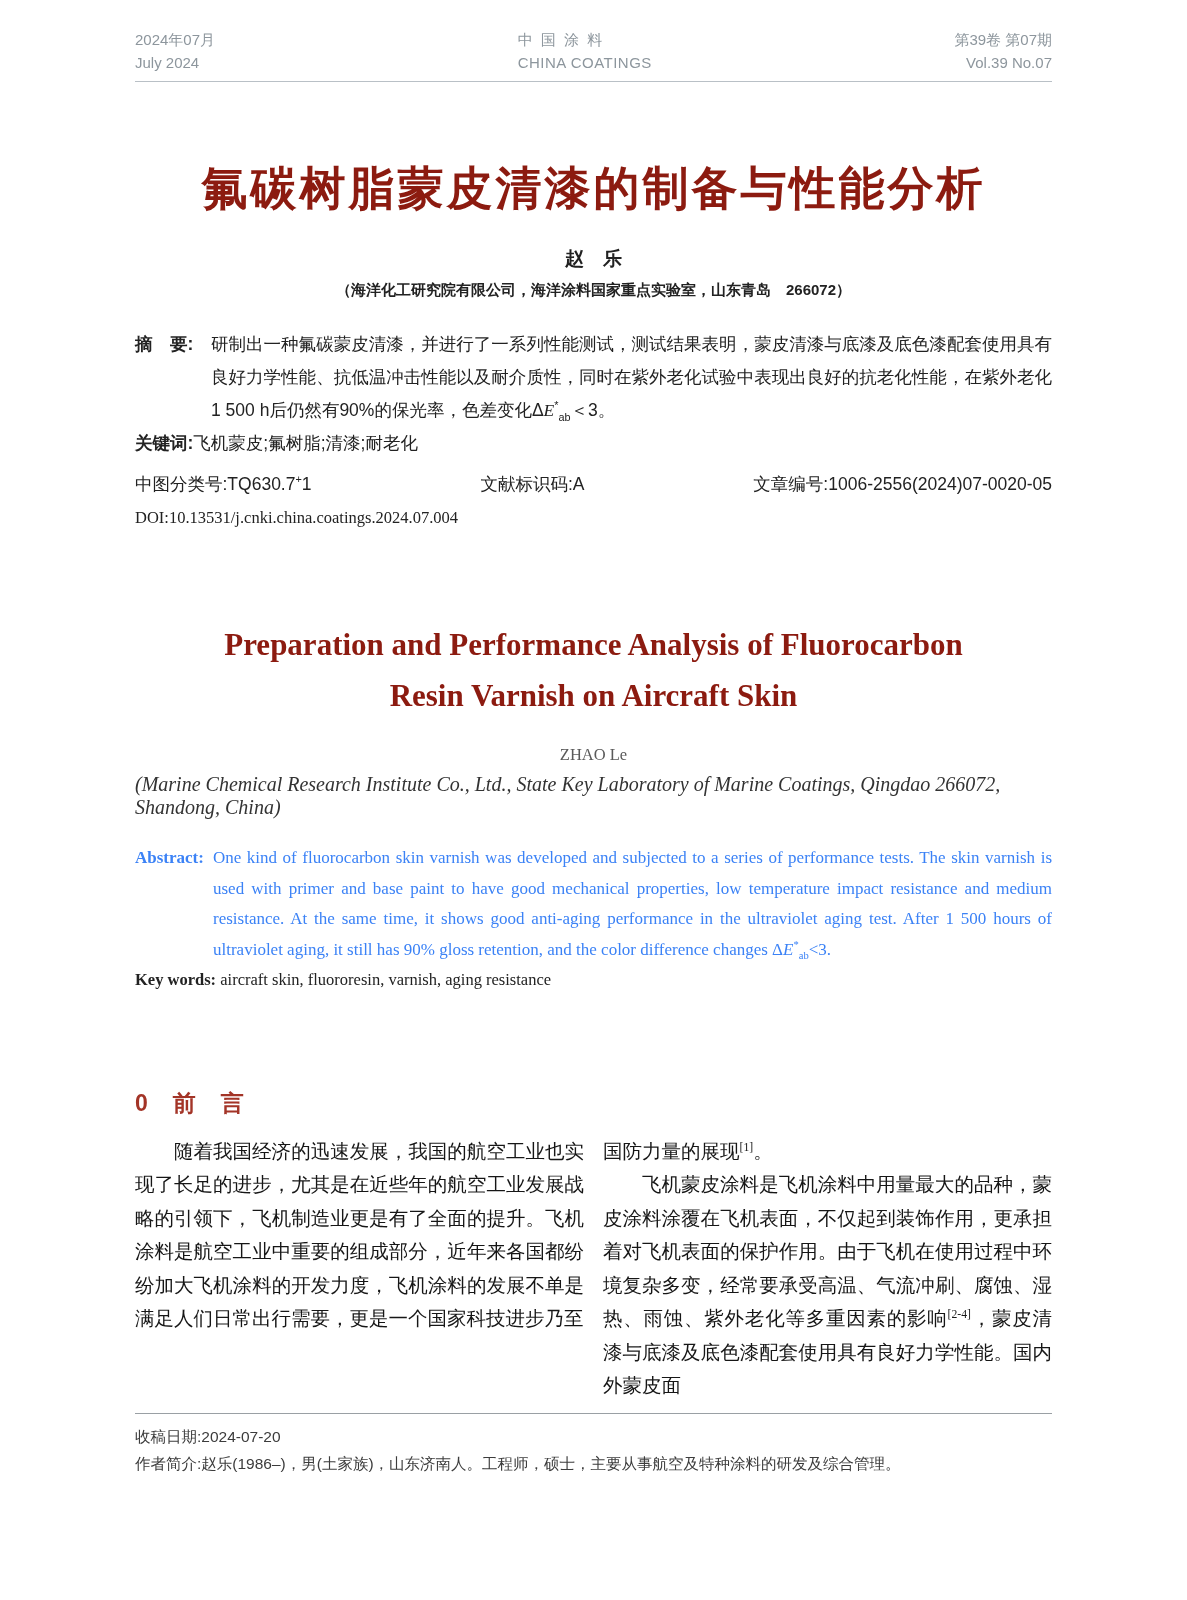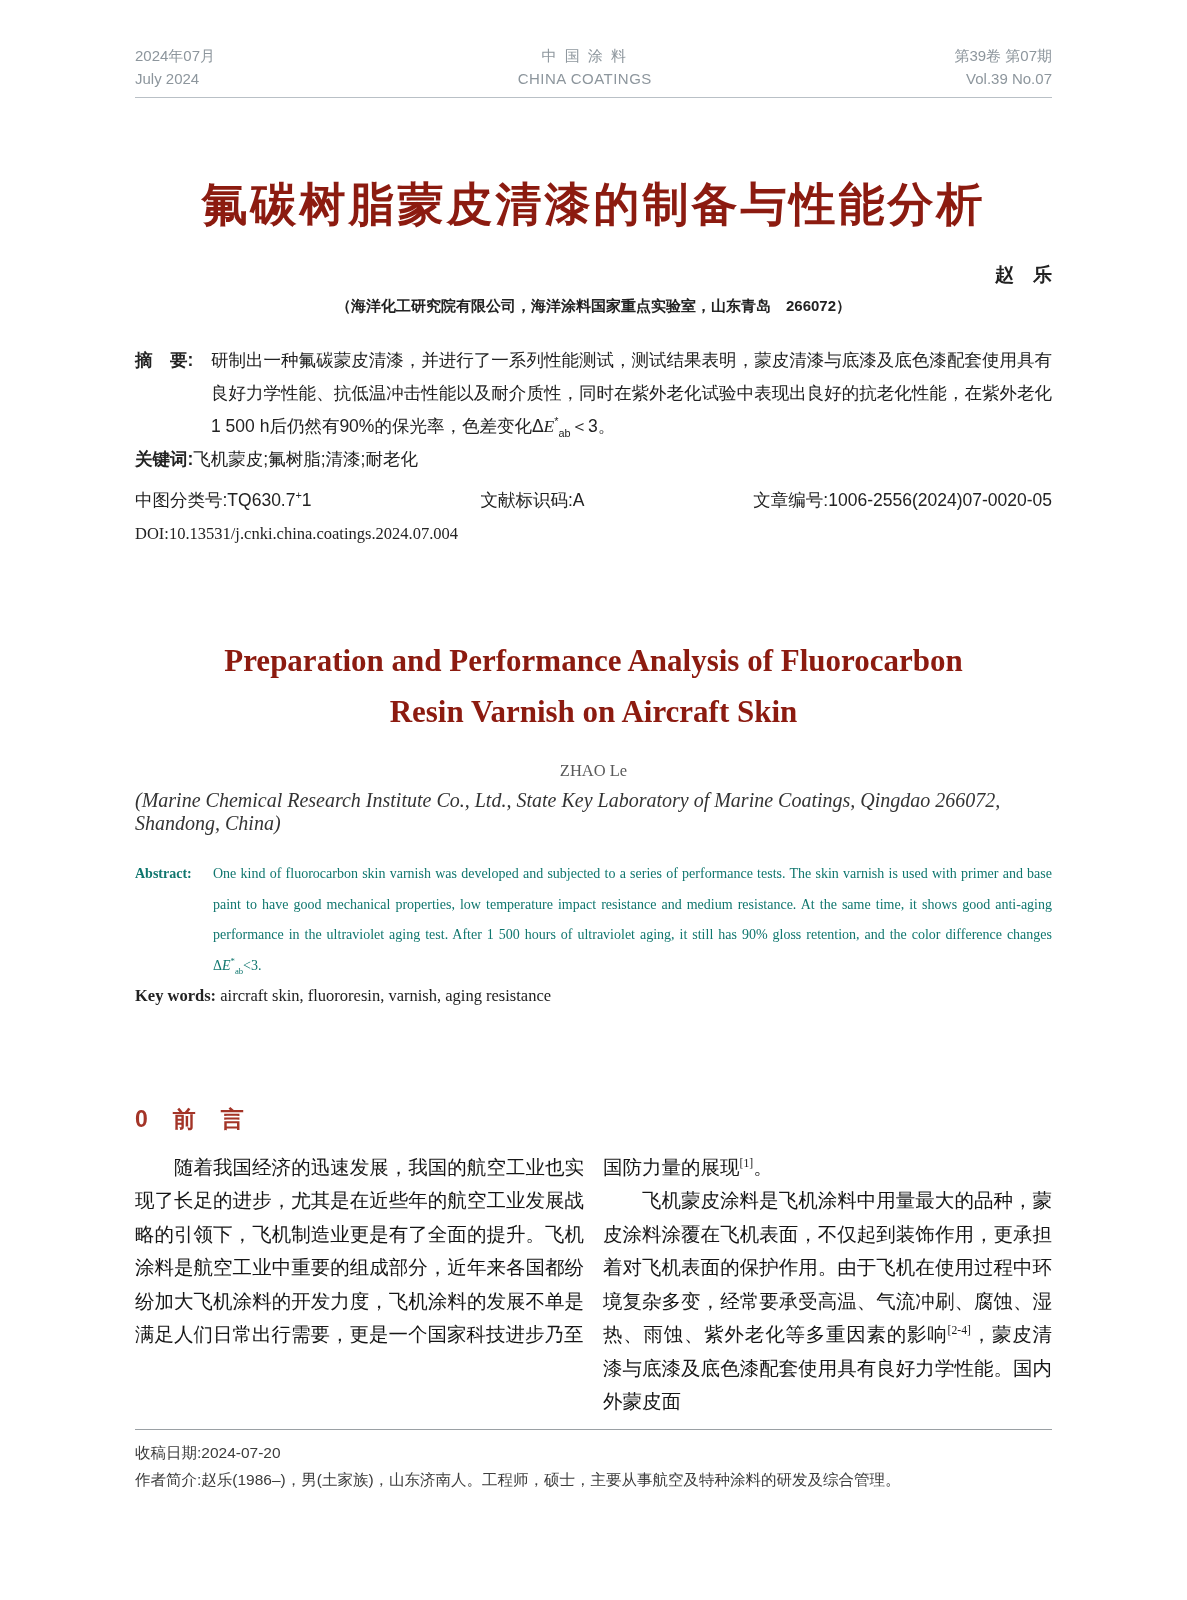--- a/index.html
+++ b/index.html
@@ -6,37 +6,37 @@
   html,body { background:#ffffff; }
   body {
     width:1187px; height:1600px;
     font-family:"Liberation Sans","DejaVu Sans",sans-serif;
     color:#1f1f1f; position:relative; overflow:hidden;
   }
   .page { padding:0 135px; width:100%; height:100%; }
 
   
   .jheader {
-    padding-top:44px; padding-bottom:7px;
+    padding-top:28px; padding-bottom:7px;
     display:flex; justify-content:space-between; align-items:flex-end;
     color:#8d969d; font-size:15px; line-height:23px;
     border-bottom:1.5px solid #b9c0c6;
   }
   .jheader .col { white-space:nowrap; }
   .jheader .c-left { text-align:left; }
-  .jheader .c-mid  { text-align:center; letter-spacing:2px; }
+  .jheader .c-mid  { text-align:left; letter-spacing:2px; }
   .jheader .c-mid .en { letter-spacing:0.5px; }
   .jheader .c-right{ text-align:right; }
 
   
   .title-zh {
     margin-top:76px; text-align:center;
     color:#8c1b10; font-size:46px; font-weight:700; letter-spacing:3px;
   }
-  .author-zh { margin-top:26px; text-align:right; font-size:19px; font-weight:600; color:#222; }
+  .author-zh { margin-top:26px; text-align:center; font-size:19px; font-weight:600; color:#222; }
   .affil-zh  { margin-top:9px;  text-align:center; font-size:15px; font-weight:600; color:#222; }
 
   
   .abs-zh {
     margin-top:28px; font-size:17.5px; line-height:33px;
     text-align:justify; color:#222;
   }
   .hang { position:relative; }
   .hang .hang-label { position:absolute; left:0; top:0; font-weight:700; }
   .abs-zh .hang { padding-left:76px; }
@@ -67,21 +67,21 @@
   }
   .affil-en {
     margin-top:8px; text-align:left; color:#333;
     font-family:"Liberation Serif","DejaVu Serif",serif;
     font-style:italic; font-size:20px;
   }
 
   
   .abs-en {
     margin-top:24px; font-family:"Liberation Serif","DejaVu Serif",serif;
-    font-size:14px; line-height:30.5px; text-align:justify; color:#0f766e;
+    font-size:17px; line-height:30.5px; text-align:justify; color:#3b82f6;
   }
   .abs-en .hang { padding-left:78px; }
   .abs-en .hang-label { font-weight:700; font-family:"Liberation Serif","DejaVu Serif",serif; }
   .kw-en {
     margin-top:0; font-family:"Liberation Serif","DejaVu Serif",serif;
     font-size:16.5px; line-height:30.5px; color:#222;
   }
   .kw-en .hang-label { font-weight:700; }
 
   

